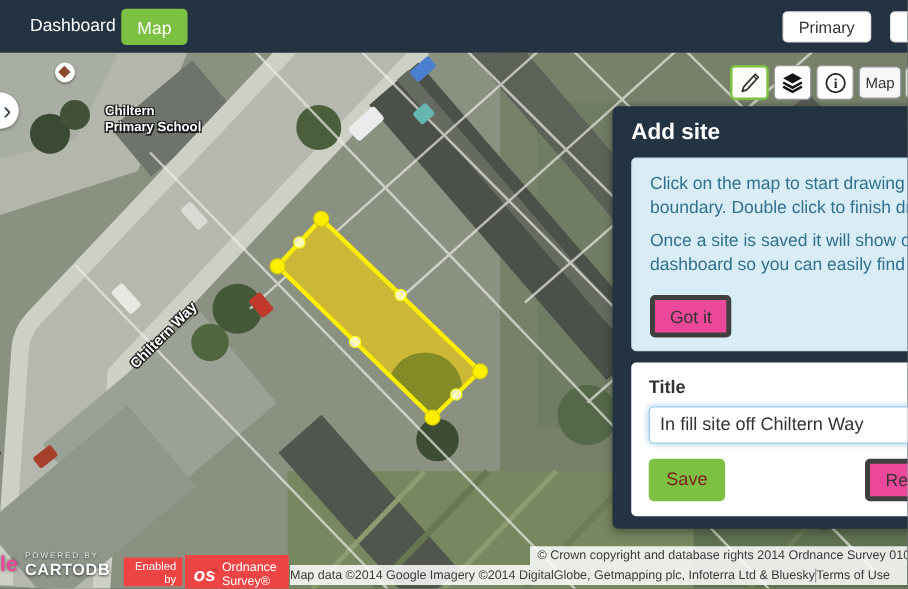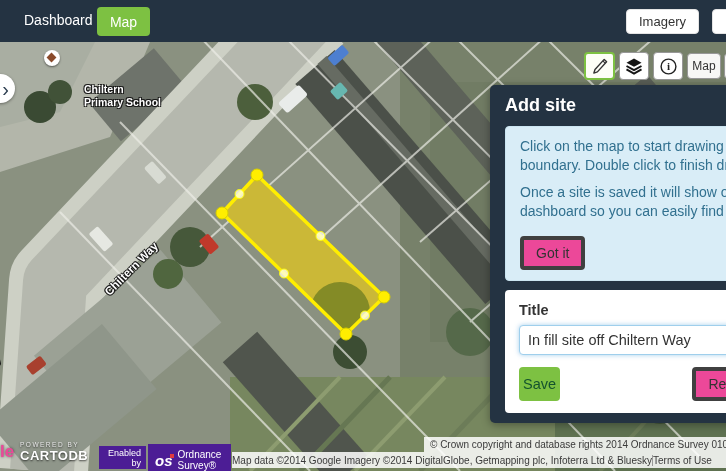--- a/index.html
+++ b/index.html
@@ -50,30 +50,30 @@
   .info-box p{margin:0 0 7px 0;}
   .btn-plain{background:#ec4899;border:4px solid #404040;border-radius:4px;color:#333;
     font-size:14px;font-family:inherit;padding:5px 12px;cursor:pointer;}
   .got-it{margin-top:8px;}
   .white-box{margin-top:9px;width:270px;box-sizing:border-box;background:#fff;border-radius:4px;padding:12px 14px;}
   .title-label{font-size:14.5px;font-weight:bold;color:#333;display:block;}
   .title-input{margin-top:7px;width:100%;height:30px;box-sizing:border-box;border:1px solid #9fcfec;
     border-radius:4px;padding:0 8px;font-size:14.5px;color:#333;font-family:inherit;outline:none;
     box-shadow:0 0 5px rgba(130,188,230,.7);}
   .btn-row{margin-top:12px;display:flex;justify-content:space-between;}
-  .btn-save{background:#7dc142;border:none;border-radius:4px;color:#14532d;font-size:14.5px;
-    font-family:inherit;padding:6px 4px;cursor:pointer;}
+  .btn-save{background:#7dc142;border:none;border-radius:4px;color:#7f1d1d;font-size:14.5px;
+    font-family:inherit;padding:6px 14px;cursor:pointer;}
   
   .google-partial{position:absolute;left:0px;top:400px;color:#ec4899;font-size:17px;font-weight:bold;
     text-shadow:0 0 3px rgba(0,0,0,.6);z-index:20;}
   .cartodb{position:absolute;left:20px;top:399px;z-index:20;color:#fff;
     text-shadow:0 1px 2px rgba(0,0,0,.7);}
   .cartodb .powered{font-size:6.5px;letter-spacing:1.5px;color:#e8e8e8;}
   .cartodb .brand{font-size:13px;font-weight:bold;letter-spacing:.5px;}
-  .badge{position:absolute;background:#4c1d95;color:#fff;z-index:20;box-sizing:border-box;}
+  .badge{position:absolute;background:#ef4444;color:#fff;z-index:20;box-sizing:border-box;}
   .enabled-badge{left:99px;top:404px;width:47px;height:23px;font-size:9px;line-height:1.15;
     text-align:right;padding:2px 5px;}
   .os-badge{left:148px;top:402px;height:32px;display:flex;align-items:center;padding:0 7px;gap:5px;}
   .os-abbr{font-size:15px;font-weight:bold;font-style:italic;position:relative;}
   .os-abbr::after{content:"";position:absolute;right:-1px;top:2px;width:4px;height:4px;background:#e03a3e;}
   .os-name{font-size:10px;line-height:1.15;width:46px;}
   .strip{position:absolute;background:rgba(255,255,255,.85);color:#3a3a3a;font-size:10px;
     white-space:nowrap;overflow:hidden;z-index:20;display:flex;align-items:center;}
   .strip-crown{left:424px;top:395px;width:302px;height:15px;padding-left:6px;}
   .strip-data{left:232px;top:410px;width:494px;height:16px;}
@@ -233,21 +233,21 @@
   <div class="strip strip-data">
     <span>Map data ©2014 Google Imagery ©2014 DigitalGlobe, Getmapping plc, Infoterra Ltd &amp; Bluesky</span>
     <span class="link" style="pointer-events:auto;">Terms of Use</span>
 
   </div>
 </div>
 
 <header class="navbar">
   <a class="nav-link">Dashboard</a>
   <button class="nav-btn-green">Map</button>
-  <button class="nav-btn-white nav-btn-feedback">Imagery</button>
+  <button class="nav-btn-white nav-btn-feedback">Primary</button>
   <button class="nav-btn-white nav-btn-partial"></button>
 </header>
 
 <aside class="panel">
   <h1>Add site</h1>
   <div class="info-box">
     <p>Click on the map to start drawing a site boundary. Double click to finish drawing.</p>
     <p>Once a site is saved it will show on your dashboard so you can easily find it again.</p>
     <button class="btn-plain got-it">Got it</button>
   </div>

